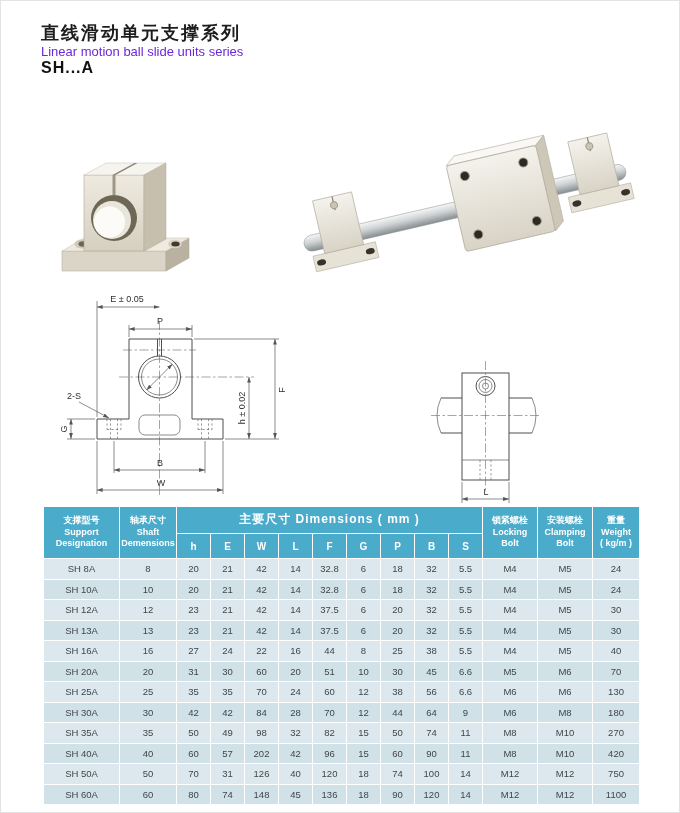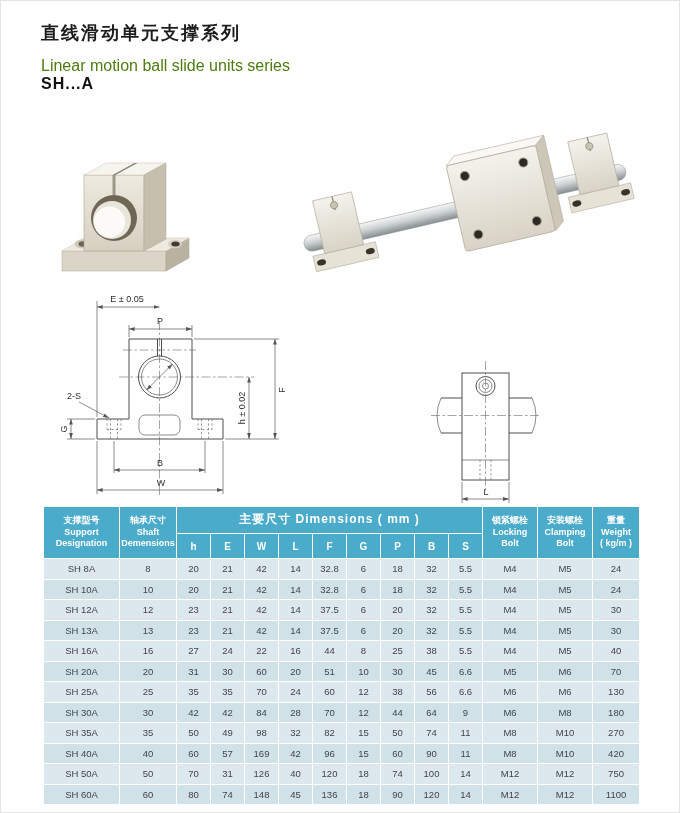--- a/index.html
+++ b/index.html
@@ -4,21 +4,21 @@
 <style>
   html,body{margin:0;padding:0;background:#ffffff;}
   .page{
     position:relative;width:680px;height:813px;background:#ffffff;overflow:hidden;
     font-family:"Liberation Sans", sans-serif;color:#222;
     border:1px solid #e3e3e3;box-sizing:border-box;
   }
   
   .hdr{position:absolute;left:40px;top:22px;}
   .title-zh{font-size:18px;font-weight:bold;letter-spacing:2px;color:#1d1d1d;line-height:1.15;}
-  .title-en{font-size:16px;color:#4d7c0f;margin-top:13px;}
+  .title-en{font-size:13px;color:#6d28d9;margin-top:0;}
   .model{font-size:16px;font-weight:bold;letter-spacing:1px;margin-top:0;color:#111;}
   
   .abs{position:absolute;}
   svg text{font-family:"Liberation Sans", sans-serif;}
   .dim{stroke:#5a5a5a;stroke-width:0.7;fill:none;}
   .out{stroke:#4f4f4f;stroke-width:1;fill:none;}
   .thin{stroke:#5a5a5a;stroke-width:0.7;fill:none;}
   .cl{stroke:#6a6a6a;stroke-width:0.6;fill:none;stroke-dasharray:9 2.5 2.5 2.5;}
   .dot{stroke:#6a6a6a;stroke-width:0.7;fill:none;stroke-dasharray:2.2 2.2;}
   .dtxt{font-size:9px;fill:#2f2f2f;}
@@ -415,21 +415,21 @@
           <td>11</td>
           <td>M8</td>
           <td>M10</td>
           <td>270</td>
         </tr>
         <tr class="odd">
           <td>SH 40A</td>
           <td>40</td>
           <td>60</td>
           <td>57</td>
-          <td>169</td>
+          <td>202</td>
           <td>42</td>
           <td>96</td>
           <td>15</td>
           <td>60</td>
           <td>90</td>
           <td>11</td>
           <td>M8</td>
           <td>M10</td>
           <td>420</td>
         </tr>

